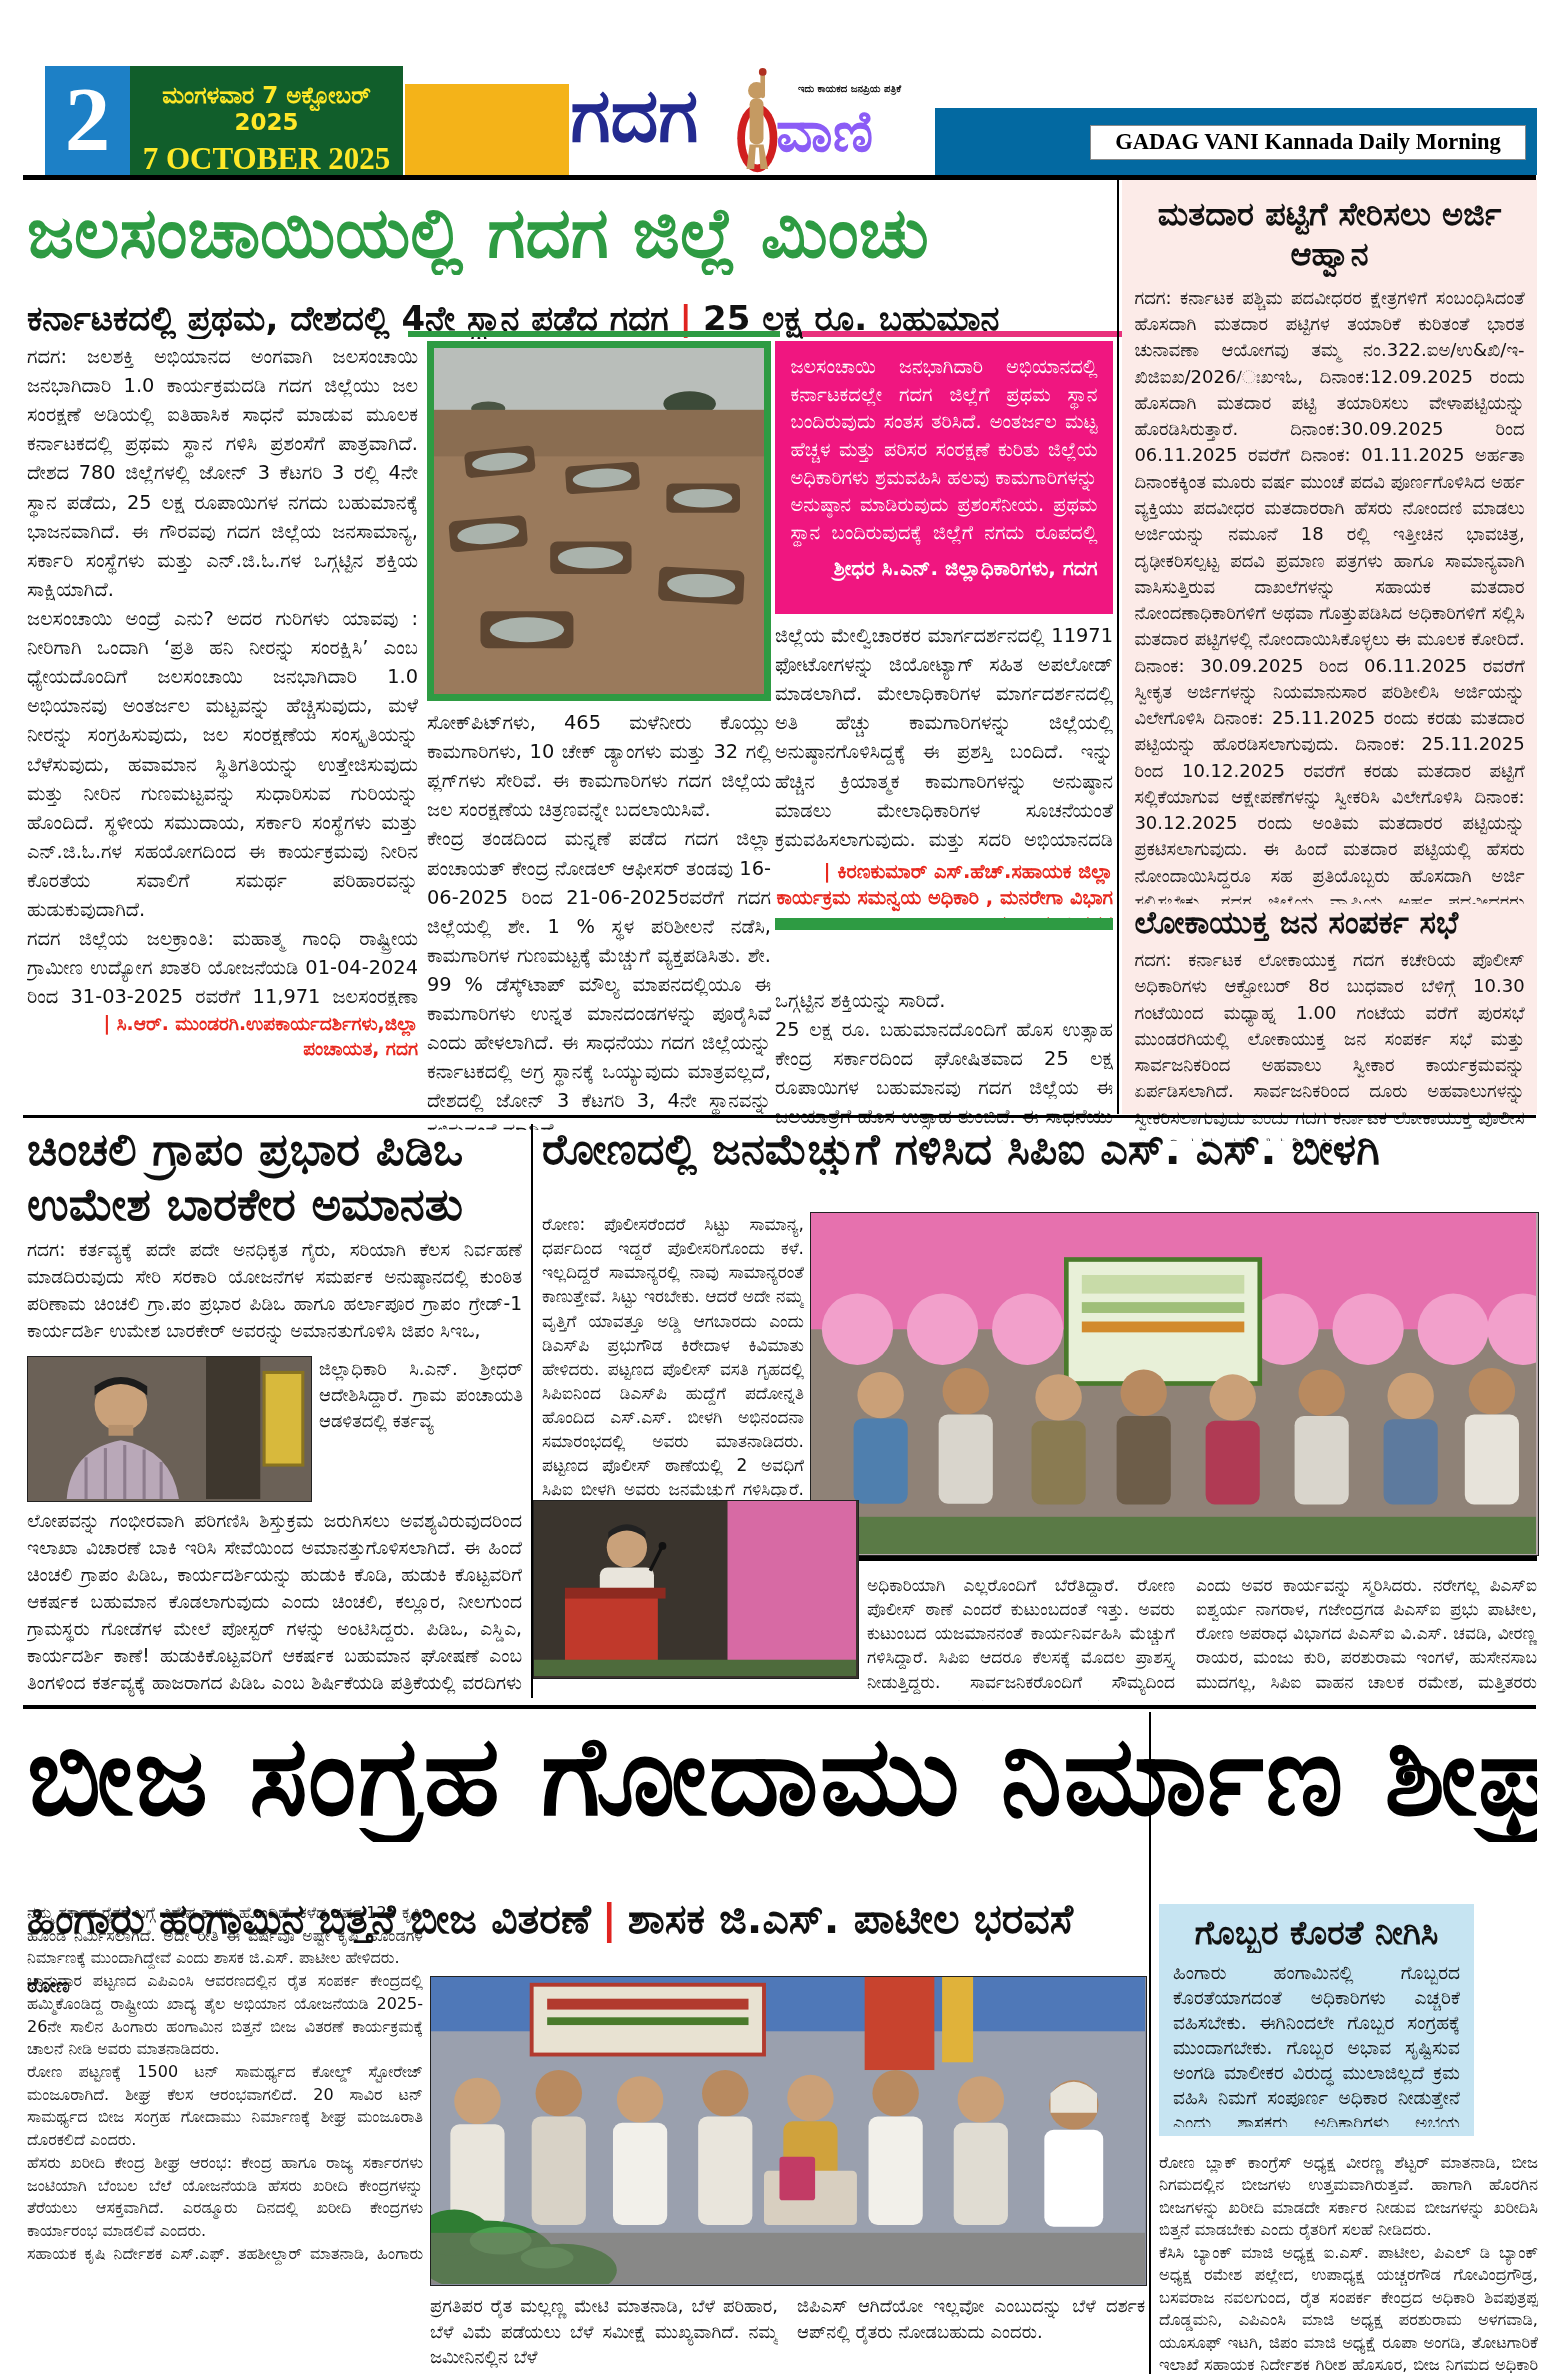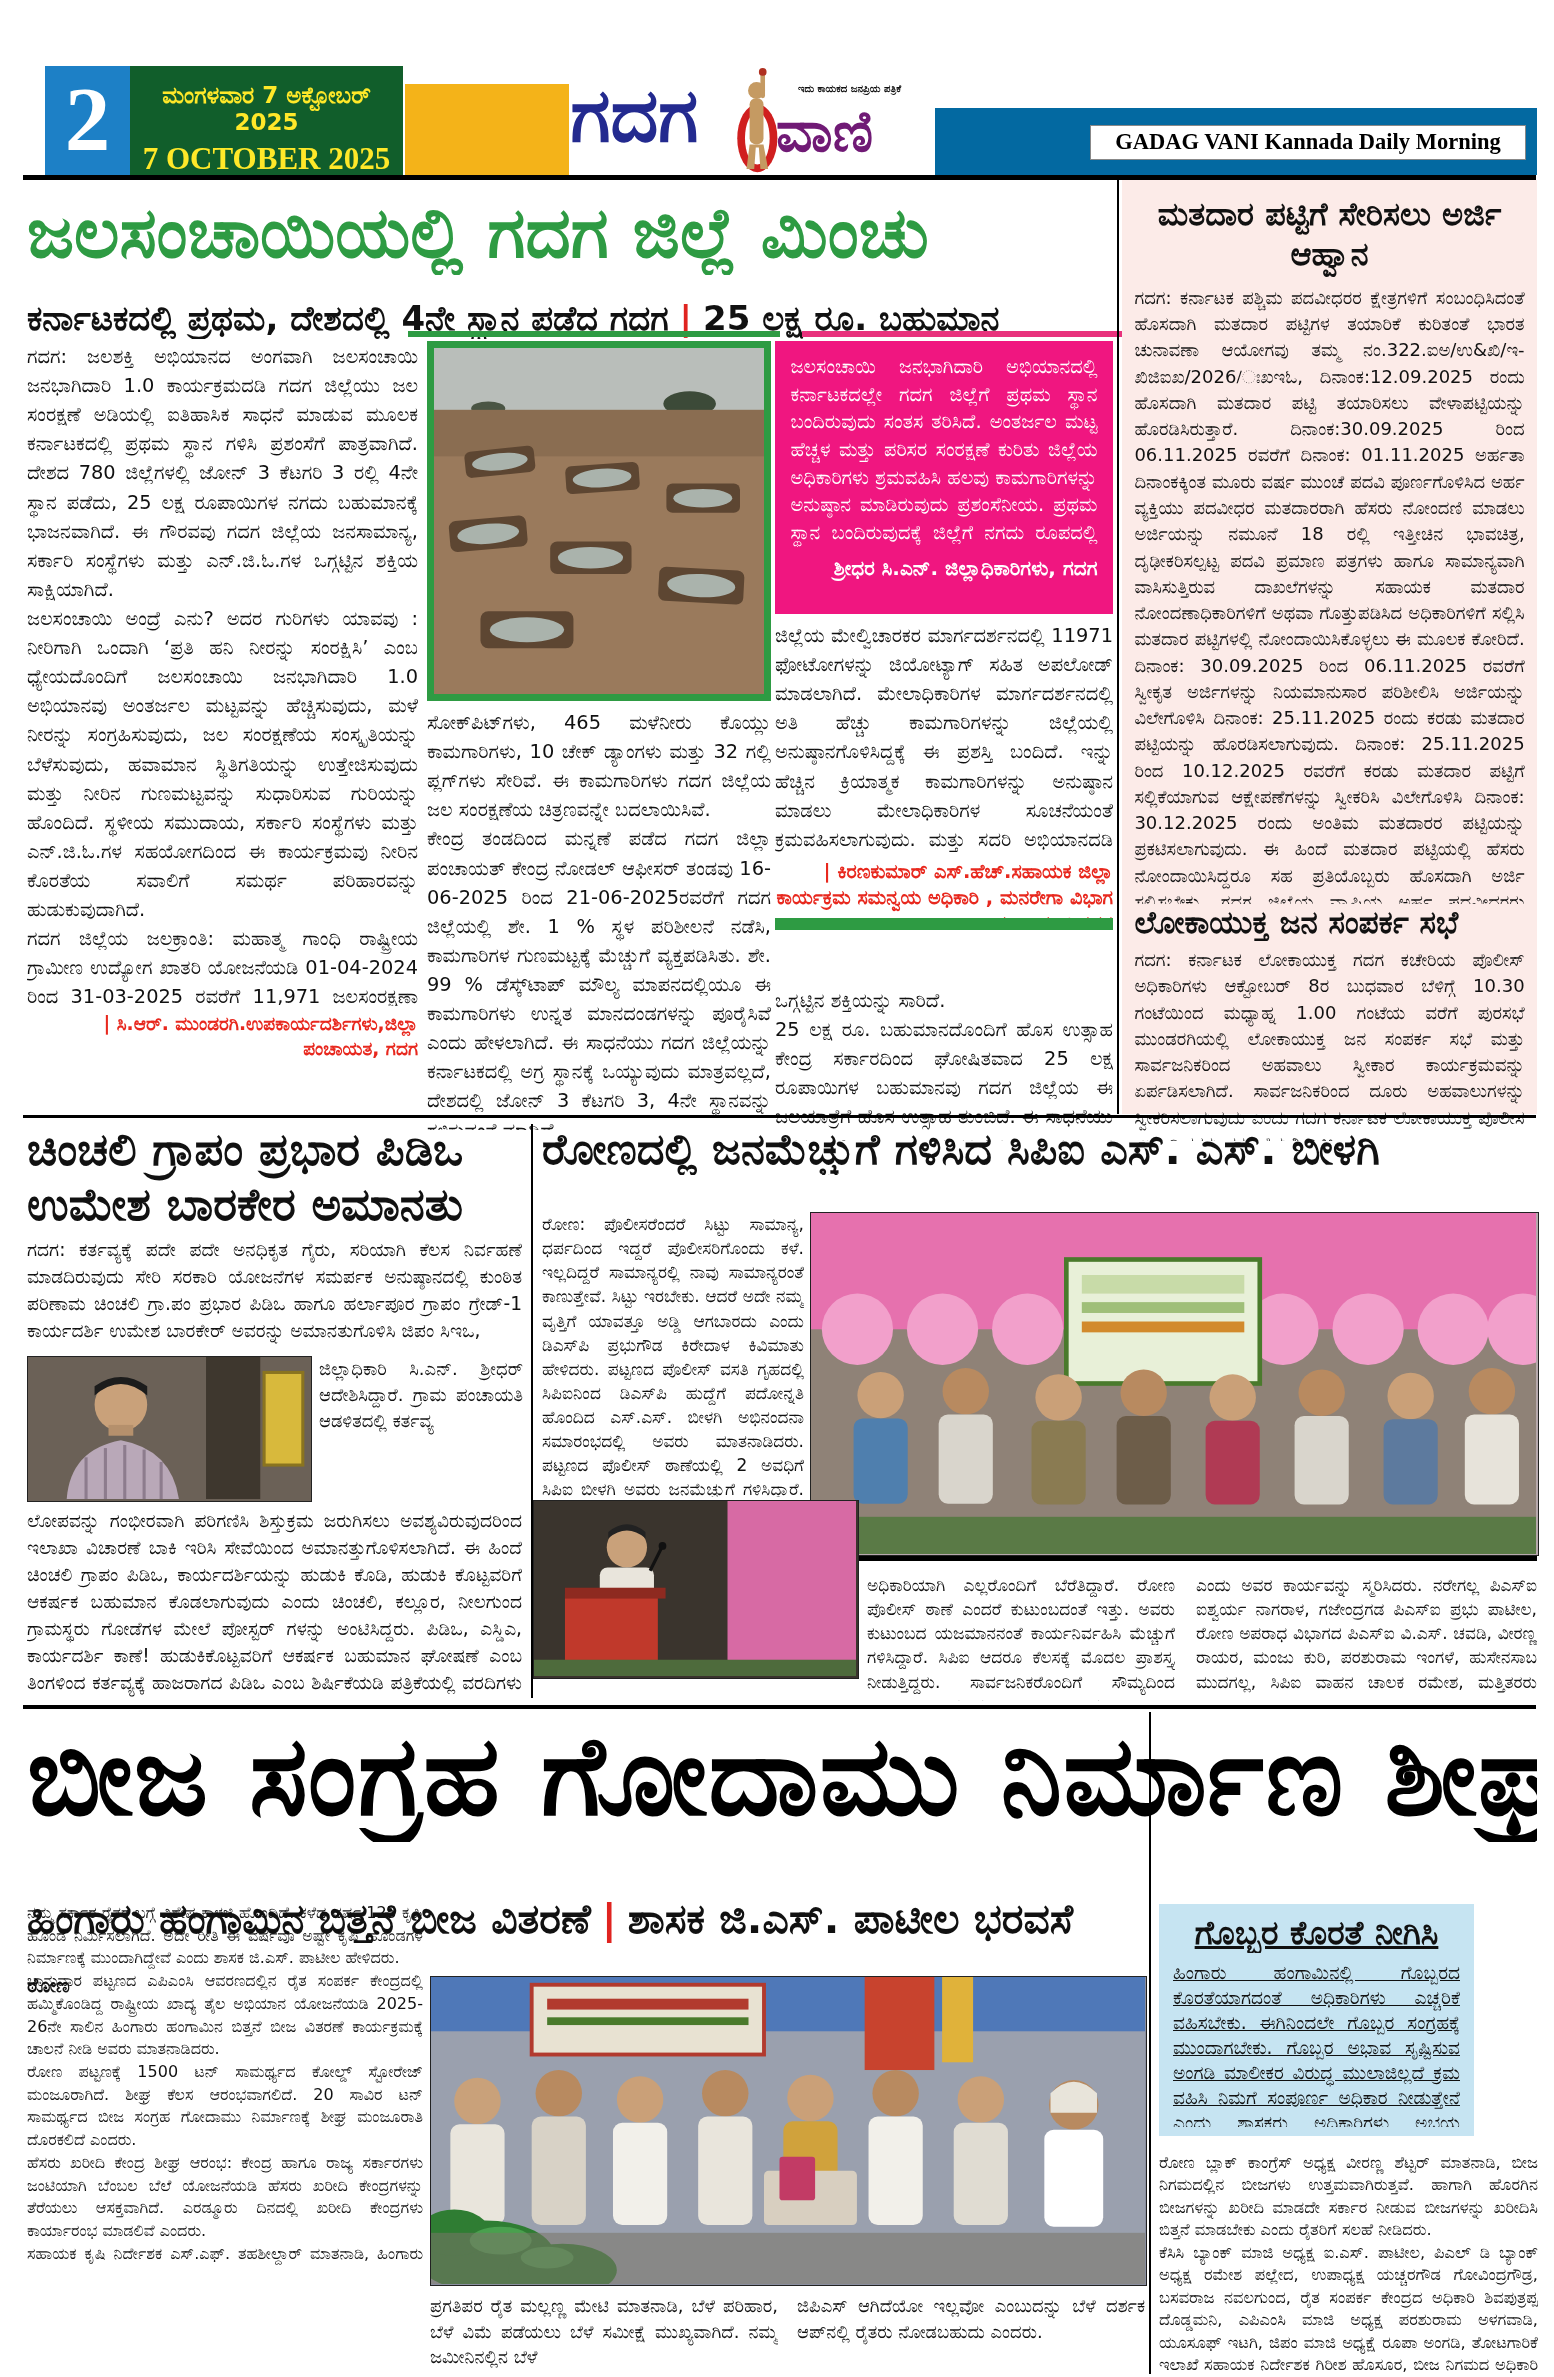--- a/index.html
+++ b/index.html
@@ -19,21 +19,21 @@
   .datebox .en{font-size:31px;font-weight:bold;font-family:"Liberation Serif",serif;margin-top:6.2px;}
   .ybox1{left:405px;top:84px;width:164px;height:91px;background:#f4b319;}
   .ybox2{left:935px;top:108px;width:602px;height:67px;background:#0369a1;}
   .enstrip{position:absolute;left:155px;top:17px;width:434px;height:33px;background:#fff;
            border:0.8px solid #888;font-family:"Liberation Serif",serif;font-weight:bold;
            font-size:22.5px;text-align:center;line-height:31px;color:#000;white-space:nowrap;overflow:hidden;}
   .logo{left:569px;top:67px;width:368px;height:108px;}
   .logo-kn1{position:absolute;left:1.5px;top:4.6px;font-size:74px;font-weight:bold;color:#232a8f;}
   .logo-tagline{position:absolute;left:203px;top:15.5px;width:155px;font-size:10px;font-weight:bold;
                 color:#111;text-align:center;white-space:nowrap;overflow:hidden;}
-  .logo-kn2{position:absolute;left:207px;top:31px;font-size:57px;font-weight:bold;color:#701a75;}
+  .logo-kn2{position:absolute;left:207px;top:31px;font-size:57px;font-weight:bold;color:#8b5cf6;}
   .statue{position:absolute;left:159px;top:0px;}
   .hrule{background:#000;}
   .vrule{background:#000;}
 
   
   .lead-head{left:27px;top:192px;width:1092px;font-size:70px;font-weight:bold;color:#2e9b43;
              white-space:nowrap;overflow:hidden;}
   .lead-sub{left:27px;top:298px;width:1115px;font-size:34px;font-weight:bold;white-space:nowrap;overflow:hidden;}
   .sep-red{color:#e02420;padding:0 11px;font-weight:bold;}
   .bar-green{left:408px;top:331px;width:372px;height:6.2px;background:#2e9b43;}
@@ -79,21 +79,21 @@
 
   
   .seed-head{left:27px;top:1712px;width:1510px;font-size:110px;font-weight:bold;letter-spacing:1.5px;
              white-space:nowrap;overflow:hidden;color:#000;}
   .seed-sub{left:27px;top:1895px;width:1119px;font-size:41px;font-weight:bold;white-space:nowrap;overflow:hidden;}
   .seed-dateline{left:27px;top:1974px;width:155px;font-size:19.4px;font-weight:bold;}
   .seed-col1{left:27px;top:1902px;width:396px;height:368px;font-size:16px;line-height:1.42;}
   .seed-photo{left:430px;top:1976px;width:715px;height:308px;background:#8b8fa0;border:0.8px solid #222;}
   .seed-belowA{left:430px;top:2293px;width:348px;height:77px;font-size:18px;line-height:1.42;}
   .seed-belowB{left:797px;top:2293px;width:348px;height:77px;font-size:18px;line-height:1.42;}
-  .seed-box{left:1159px;top:1904px;width:315px;height:232px;background:#c6e4f2;box-sizing:border-box;padding:9.3px 14px;text-decoration:underline;}
+  .seed-box{left:1159px;top:1904px;width:315px;height:232px;background:#c6e4f2;box-sizing:border-box;padding:9.3px 14px;}
   .seed-box-h{font-size:33px;font-weight:bold;text-align:center;white-space:nowrap;overflow:hidden;}
   .seed-box-b{font-size:18.6px;line-height:1.34;text-align:justify;white-space:pre-line;margin-top:8px;height:166px;overflow:hidden;}
   .seed-rightcol{left:1159px;top:2152px;width:379px;height:221px;font-size:16.3px;line-height:1.38;}
 </style>
 </head>
 <body>
 
 <div class="page">
 
   <div class="abs pagenum">

